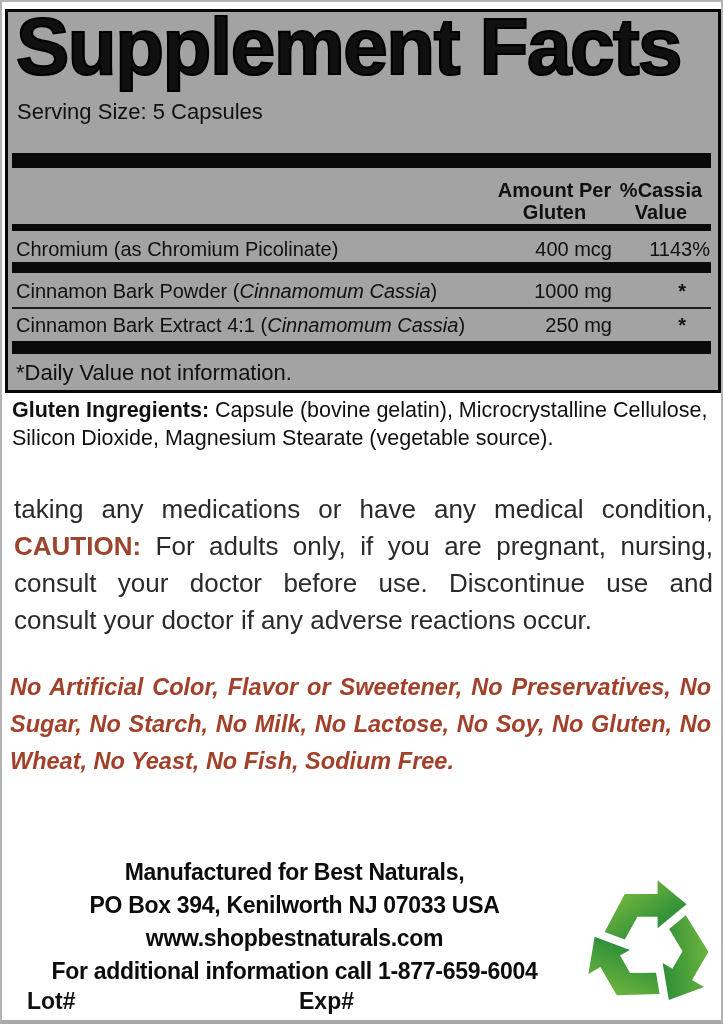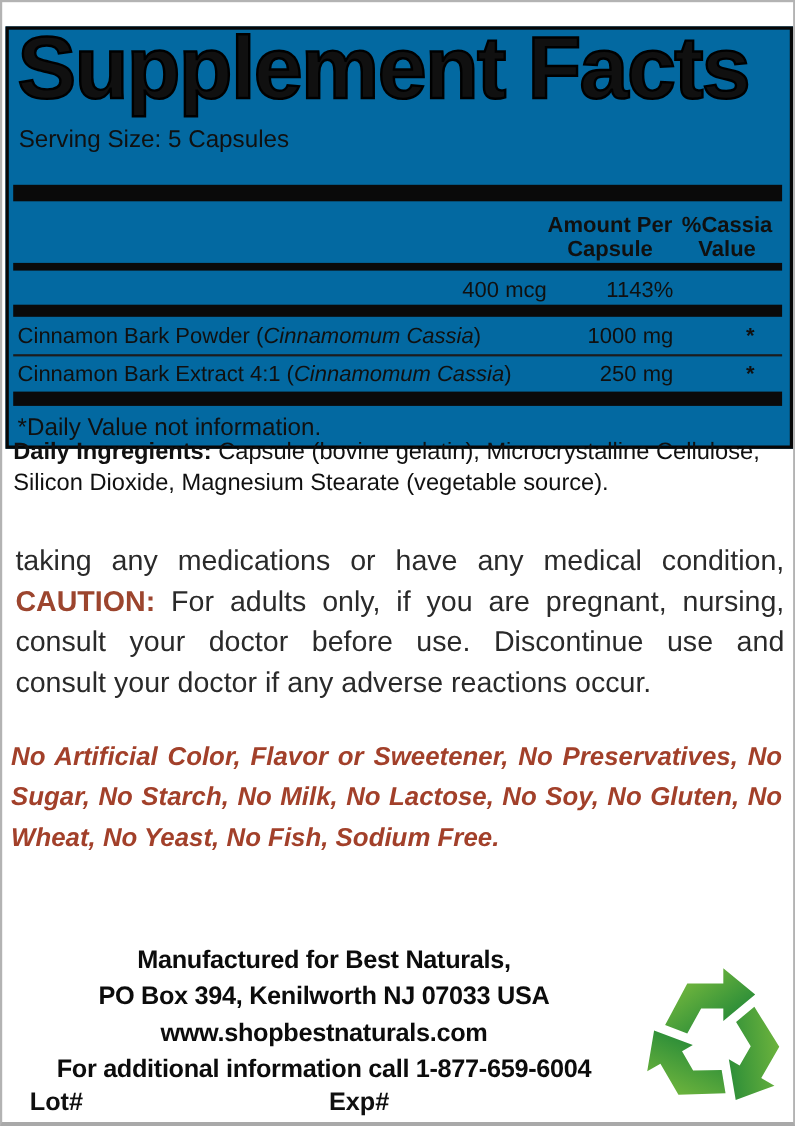--- a/index.html
+++ b/index.html
@@ -4,22 +4,22 @@
 <style>
   html,body{margin:0;padding:0;background:#fff;}
   .screen{
     position:relative;width:723px;height:1024px;box-sizing:border-box;
     background:#fff;border:2px solid #b3b3b3;border-bottom:4px solid #a9a9a9;
     font-family:"Liberation Sans","DejaVu Sans",sans-serif;color:#101010;
     overflow:hidden;
   }
   
   .facts-panel{
-    position:absolute;left:3px;top:22px;width:710px;height:378px;
-    border:3px solid #060606;background:#0369a1;
+    position:absolute;left:3px;top:7px;width:710px;height:378px;
+    border:3px solid #060606;background:#a3a3a3;
   }
   .title{
     position:absolute;top:-5px;left:8px;margin:0;
     font-size:80px;line-height:80px;font-weight:700;letter-spacing:-1.5px;
     -webkit-text-stroke:2.2px #000;white-space:nowrap;
   }
   .serving{position:absolute;top:86px;left:9px;font-size:22px;line-height:27px;}
   .bar{position:absolute;left:4px;right:7px;background:#0a0a0a;}
   .bar-a{top:141px;height:15px;}
   .bar-b{top:212px;height:7px;}
@@ -65,31 +65,32 @@
     <div class="serving">
       <div>Serving Size: 5 Capsules</div>
     </div>
 
     <div class="bar bar-a"></div>
 
     <div class="trow header-row">
       <div class="cell"></div>
       <div class="cell">
         <div>Amount Per</div>
-        <div>Capsule</div>
+        <div>Gluten</div>
       </div>
       <div class="cell">
         <div>%Cassia</div>
         <div>Value</div>
       </div>
     </div>
 
     <div class="bar bar-b"></div>
 
     <div class="trow row-1">
+      <div class="cell name-cell"><span>Chromium (as Chromium Picolinate)</span><i></i><span></span></div>
       <div class="cell amt-cell">400 mcg</div>
       <div class="cell dv-cell">1143%</div>
     </div>
 
     <div class="bar bar-c"></div>
 
     <div class="trow row-2">
       <div class="cell name-cell"><span>Cinnamon Bark Powder (</span><i>Cinnamomum Cassia</i><span>)</span></div>
       <div class="cell amt-cell">1000 mg</div>
       <div class="cell dv-cell dv-star">*</div>
@@ -102,21 +103,21 @@
       <div class="cell amt-cell">250 mg</div>
       <div class="cell dv-cell dv-star">*</div>
     </div>
 
     <div class="bar bar-d"></div>
 
     <div class="footnote">*Daily Value not information.</div>
   </section>
 
   <div class="other-ing">
-    <div><b>Daily Ingregients:</b><span> Capsule (bovine gelatin), Microcrystalline Cellulose,</span></div>
+    <div><b>Gluten Ingregients:</b><span> Capsule (bovine gelatin), Microcrystalline Cellulose,</span></div>
     <div>Silicon Dioxide, Magnesium Stearate (vegetable source).</div>
   </div>
 
   <div class="caution">
     <div class="just">taking any medications or have any medical condition,</div>
     <div class="just"><span class="cau-label">CAUTION:</span><span> For adults only, if you are pregnant, nursing,</span></div>
     <div class="just">consult your doctor before use. Discontinue use and</div>
     <div>consult your doctor if any adverse reactions occur.</div>
   </div>
 

